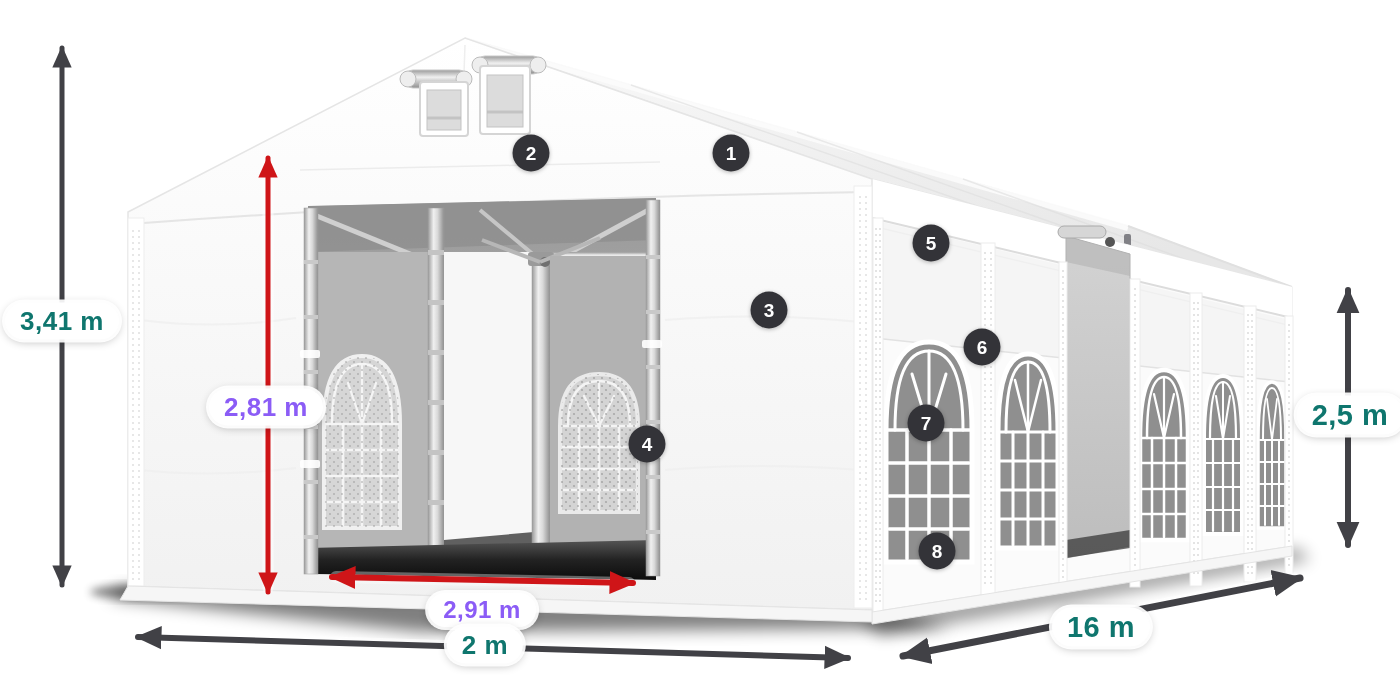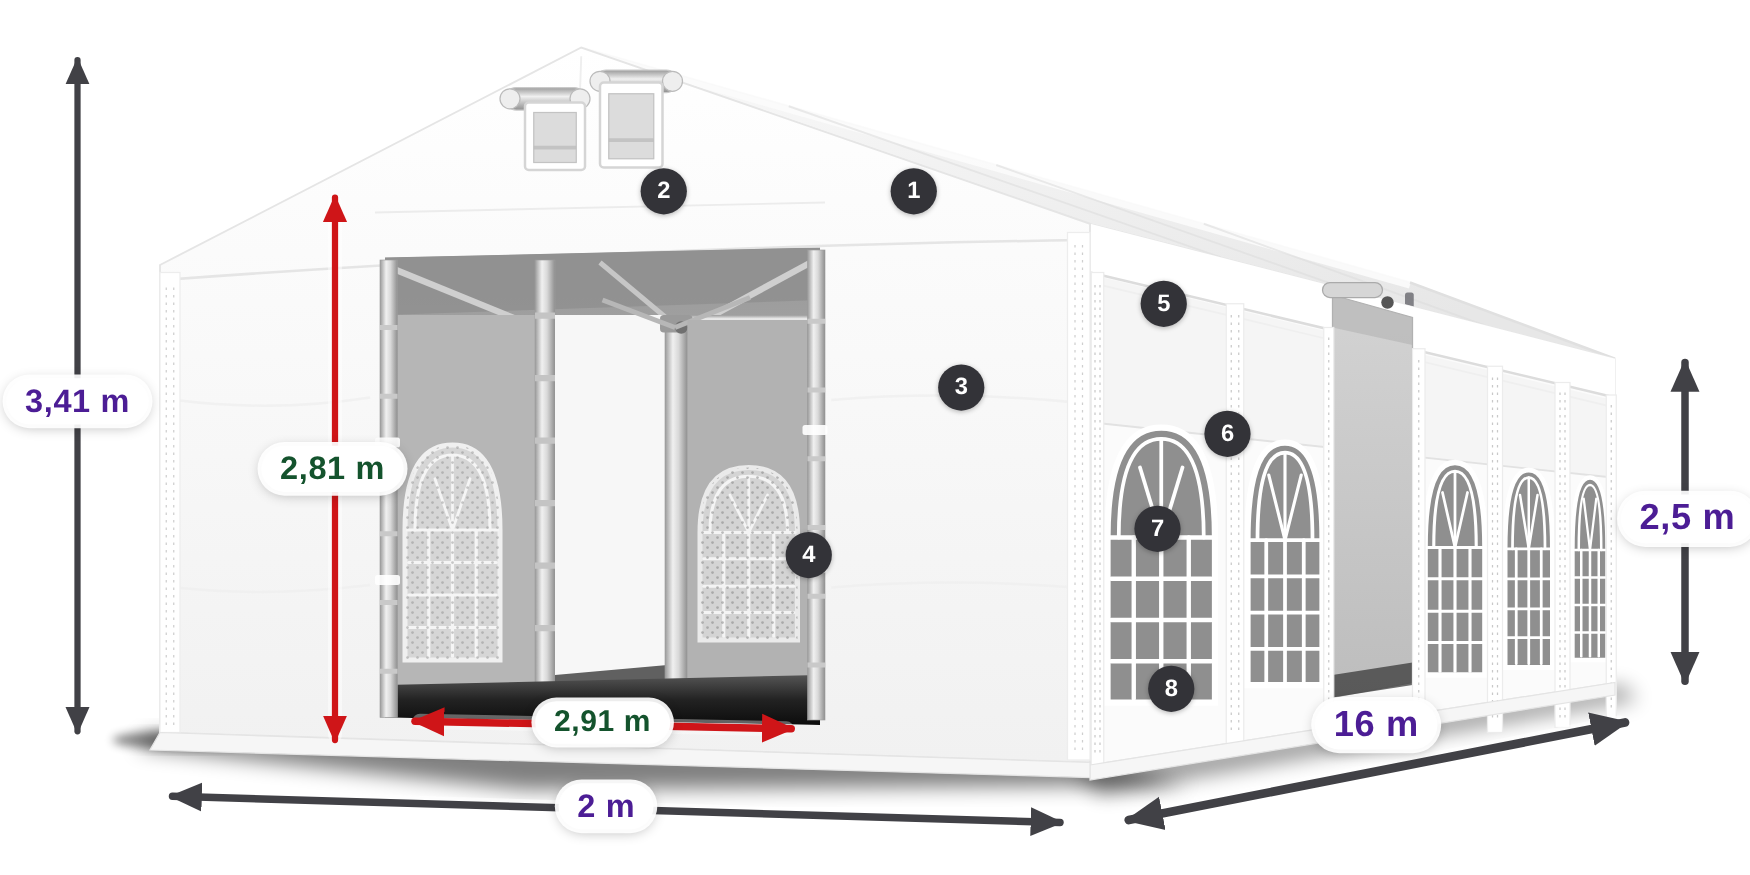--- a/index.html
+++ b/index.html
@@ -1,23 +1,23 @@
 <!DOCTYPE html>
 <html><head>
 <meta charset="utf-8">
 <style>
   html,body{margin:0;padding:0;background:#ffffff;}
   .stage{position:relative;width:1400px;height:700px;background:#ffffff;overflow:hidden;
          font-family:"Liberation Sans",sans-serif;}
   .stage svg{position:absolute;left:0;top:0;}
   .pill{position:absolute;transform:translate(-50%,-50%);background:#ffffff;border-radius:26px;
-        padding:3px 15px;font-weight:bold;font-size:26px;color:#4c1d95;white-space:nowrap;
+        padding:3px 15px;font-weight:bold;font-size:26px;color:#0f766e;white-space:nowrap;
         letter-spacing:.5px;z-index:5;
         box-shadow:0 0 0 3px rgba(255,255,255,.92), 0 2px 10px rgba(0,0,0,.30);}
-  .pill.red{color:#14532d;}
+  .pill.red{color:#8b5cf6;margin-top:32px;}
   .pill.sz24{font-size:24px;}
   .pill.sz29{font-size:29px;}
   .badge{position:absolute;transform:translate(-50%,-50%);width:37px;height:37px;border-radius:50%;
          background:#333338;color:#ffffff;font-weight:bold;font-size:19px;display:flex;
          align-items:center;justify-content:center;z-index:6;
          box-shadow:0 1px 4px rgba(0,0,0,.28);}
 </style>
 </head>
 <body>
 
@@ -354,21 +354,21 @@
     <line x1="903" y1="656" x2="1300" y2="578" stroke="#414146" stroke-width="7" marker-start="url(#mDark)" marker-end="url(#mDark)"></line>
     <line x1="1348" y1="294" x2="1348" y2="541" stroke="#ffffff" stroke-width="12" opacity=".6"></line>
     <line x1="1348" y1="290" x2="1348" y2="545" stroke="#414146" stroke-width="6" marker-start="url(#mDark)" marker-end="url(#mDark)"></line>
   </g>
 </svg>
 
   <div class="pill" style="left:62px;top:321px;">3,41 m</div>
   <div class="pill red" style="left:266px;top:375px;">2,81 m</div>
   <div class="pill red sz24" style="left:482px;top:578px;">2,91 m</div>
   <div class="pill" style="left:485px;top:645px;">2 m</div>
-  <div class="pill sz29" style="left:1101px;top:580px;text-align:right;">16 m</div>
+  <div class="pill sz29" style="left:1101px;top:627px;text-align:right;">16 m</div>
   <div class="pill sz29" style="left:1350px;top:415px;">2,5 m</div>
 
   <div class="badge" style="left:731px;top:153px;">1</div>
   <div class="badge" style="left:531px;top:153px;">2</div>
   <div class="badge" style="left:769px;top:310px;">3</div>
   <div class="badge" style="left:647px;top:444px;">4</div>
   <div class="badge" style="left:931px;top:243px;">5</div>
   <div class="badge" style="left:982px;top:347px;">6</div>
   <div class="badge" style="left:926px;top:423px;">7</div>
   <div class="badge" style="left:937px;top:551px;">8</div>

